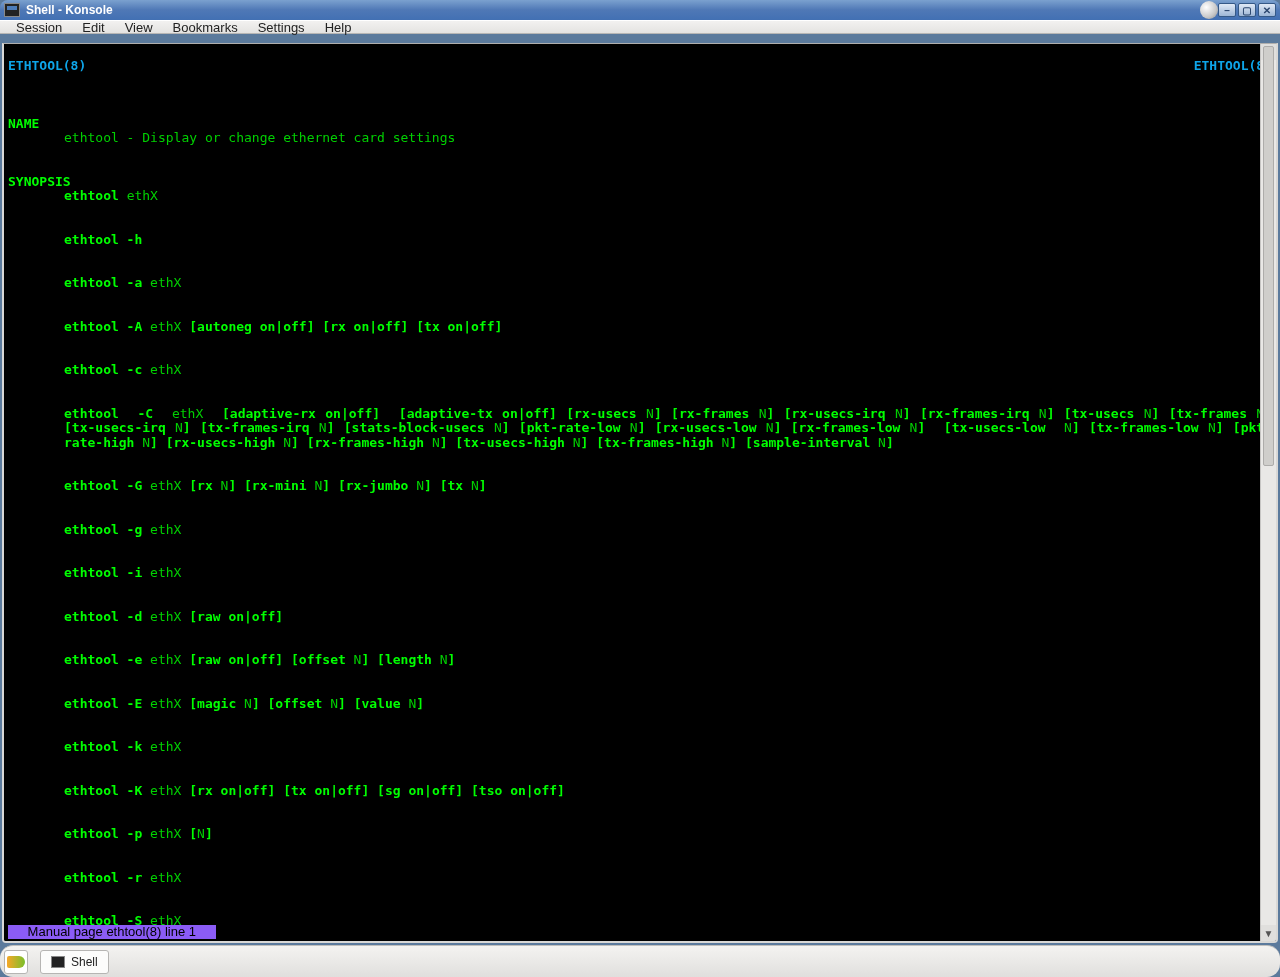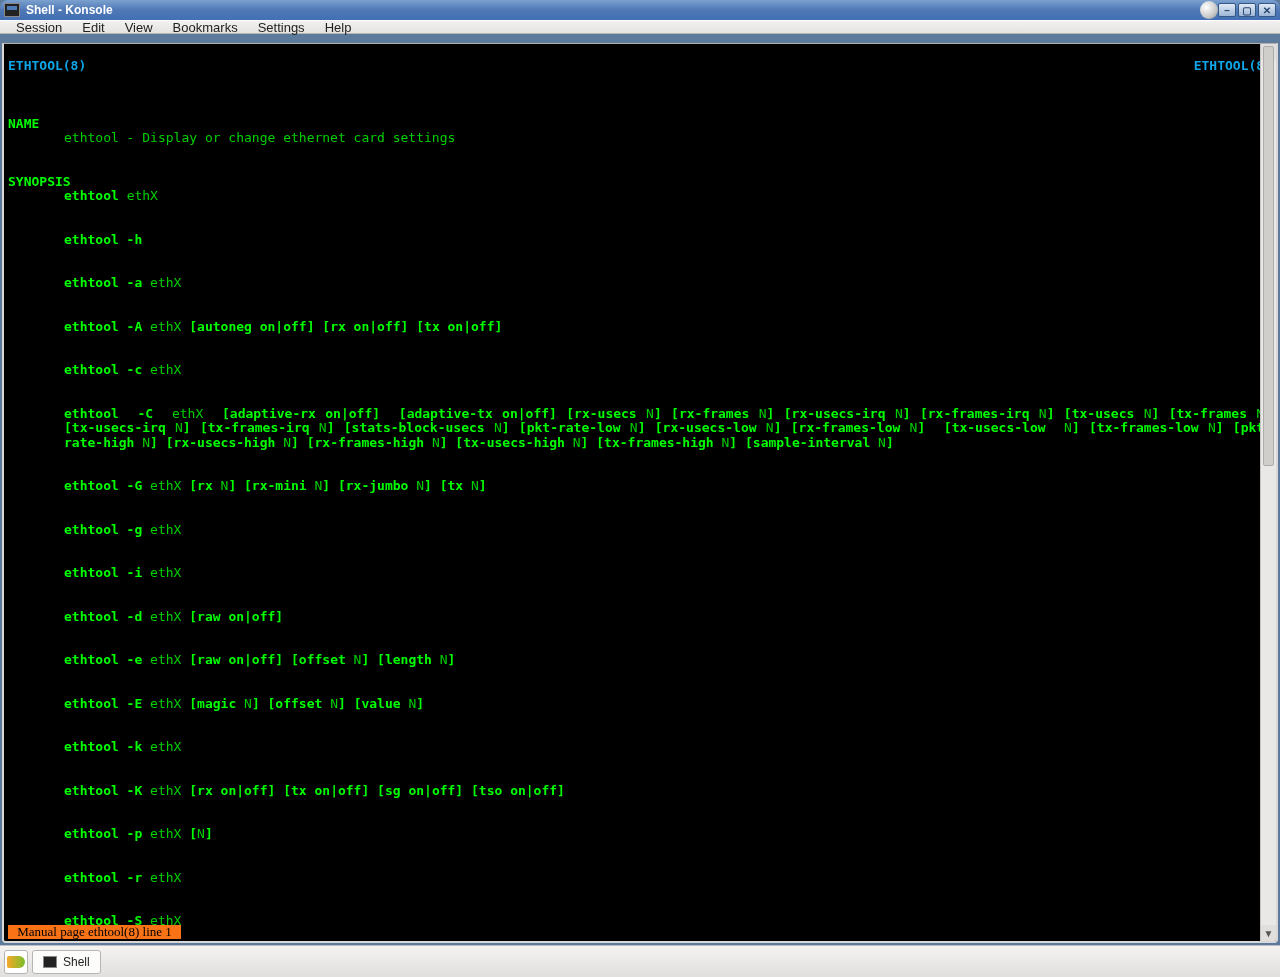--- a/index.html
+++ b/index.html
@@ -53,37 +53,37 @@
     color:#00d000;
     padding: 0 4px;
     white-space: pre-wrap;
   }
   .terminal .hdr { color:#00ff00; font-weight:bold; }
   .terminal .bold { color:#00ff00; font-weight:bold; }
   .terminal .ul { }
   .terminal .tophdr { display:flex; justify-content:space-between; color:#0ea5e9; font-weight:bold; }
   .statusline {
     position:absolute; left:4px; bottom:2px;
-    background:#f97316; color:#000;
-    font-family: Liberation Serif, serif; font-size:13px; padding:0 6px;
+    background:#8b5cf6; color:#000;
+    font-family: Liberation Sans, sans-serif; font-size:13px; padding:0 16px;
     white-space:pre;
   }
   .scrollbar {
     position:absolute; top:0; right:0; bottom:0; width:16px;
     background:#e9e8e6; border-left:1px solid #c6c5c3;
   }
   .scrollbar .thumb { position:absolute; left:2px; right:2px; top:2px; height:420px; background:#cfcecb; border:1px solid #adacaa; border-radius:2px; }
   .scrollbar .arrow { position:absolute; left:0; right:0; height:16px; background:#e0dfdd; display:flex; align-items:center; justify-content:center; font-size:10px; color:#555;}
   .scrollbar .arrow.up{top:0;} .scrollbar .arrow.down{bottom:0;}
 
   .taskbar {
     position:absolute; left:0; right:0; bottom:0; height:32px;
     background: linear-gradient(#f4f3f1,#e0dfdd);
     border-top:1px solid #c0bfbd;
-    display:flex; align-items:center; padding:2px 4px; gap:4px;
+    display:flex; align-items:center; padding:2px 4px; gap:12px;border-radius:13px;
   }
   .taskbar .start {
     width:24px; height:24px; border:1px solid #b6b5b3; border-radius:3px;
     background:#fff; display:flex; align-items:center; justify-content:center; cursor:pointer;
   }
   .taskbar .suse-logo{width:18px;height:12px;background:linear-gradient(90deg,#f6a728,#7abf2a);border-radius:2px 6px 6px 2px;}
   .taskbar .task {
     height:24px; padding:0 10px; border:1px solid #b6b5b3; border-radius:3px;
     background:#fcfcfb; display:flex; align-items:center; gap:6px; font-size:12px; color:#222; cursor:pointer;
   }

